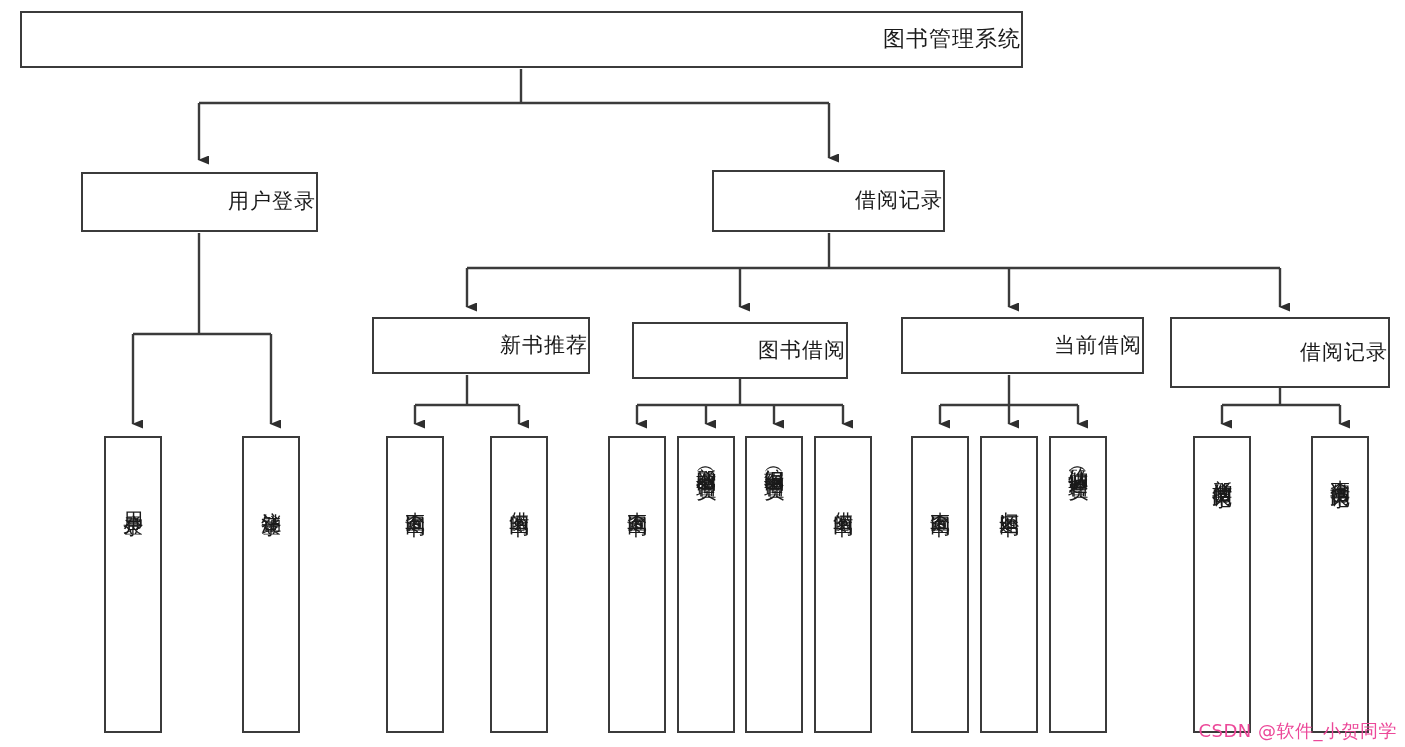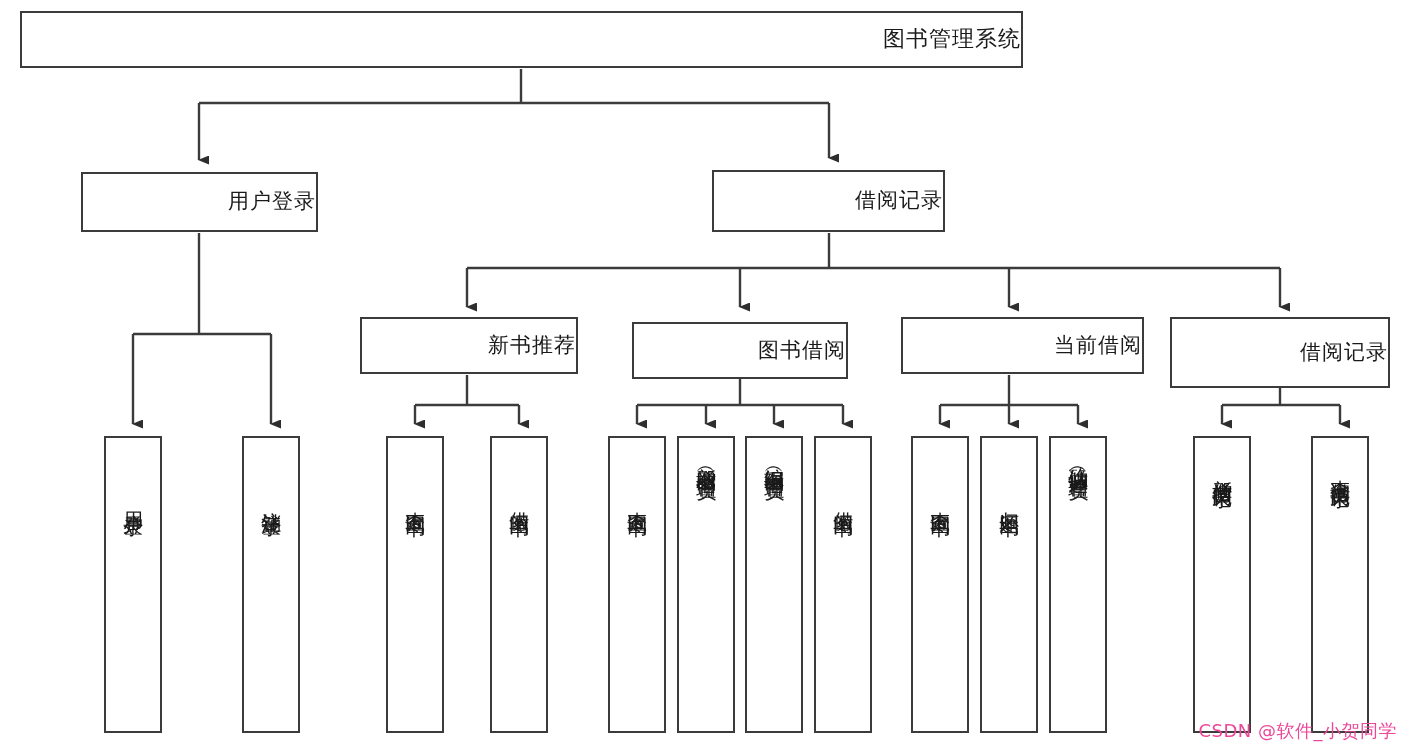--- a/index.html
+++ b/index.html
@@ -139,21 +139,21 @@
     <span>图书管理系统</span>
   </div>
 
   <div class="node horiz" style="left:81px; top:172px; width:237px; height:60px;">
     <span>用户登录</span>
   </div>
   <div class="node horiz" style="left:712px; top:170px; width:233px; height:62px;">
     <span>借阅记录</span>
   </div>
 
-  <div class="node horiz" style="left:360px; top:317px; width:218px; height:57px;">
+  <div class="node horiz" style="left:372px; top:317px; width:218px; height:57px;">
     <span>新书推荐</span>
   </div>
   <div class="node horiz" style="left:632px; top:322px; width:216px; height:57px;">
     <span>图书借阅</span>
   </div>
   <div class="node horiz" style="left:901px; top:317px; width:243px; height:57px;">
     <span>当前借阅</span>
   </div>
   <div class="node horiz" style="left:1170px; top:317px; width:220px; height:71px;">
     <span>借阅记录</span>

